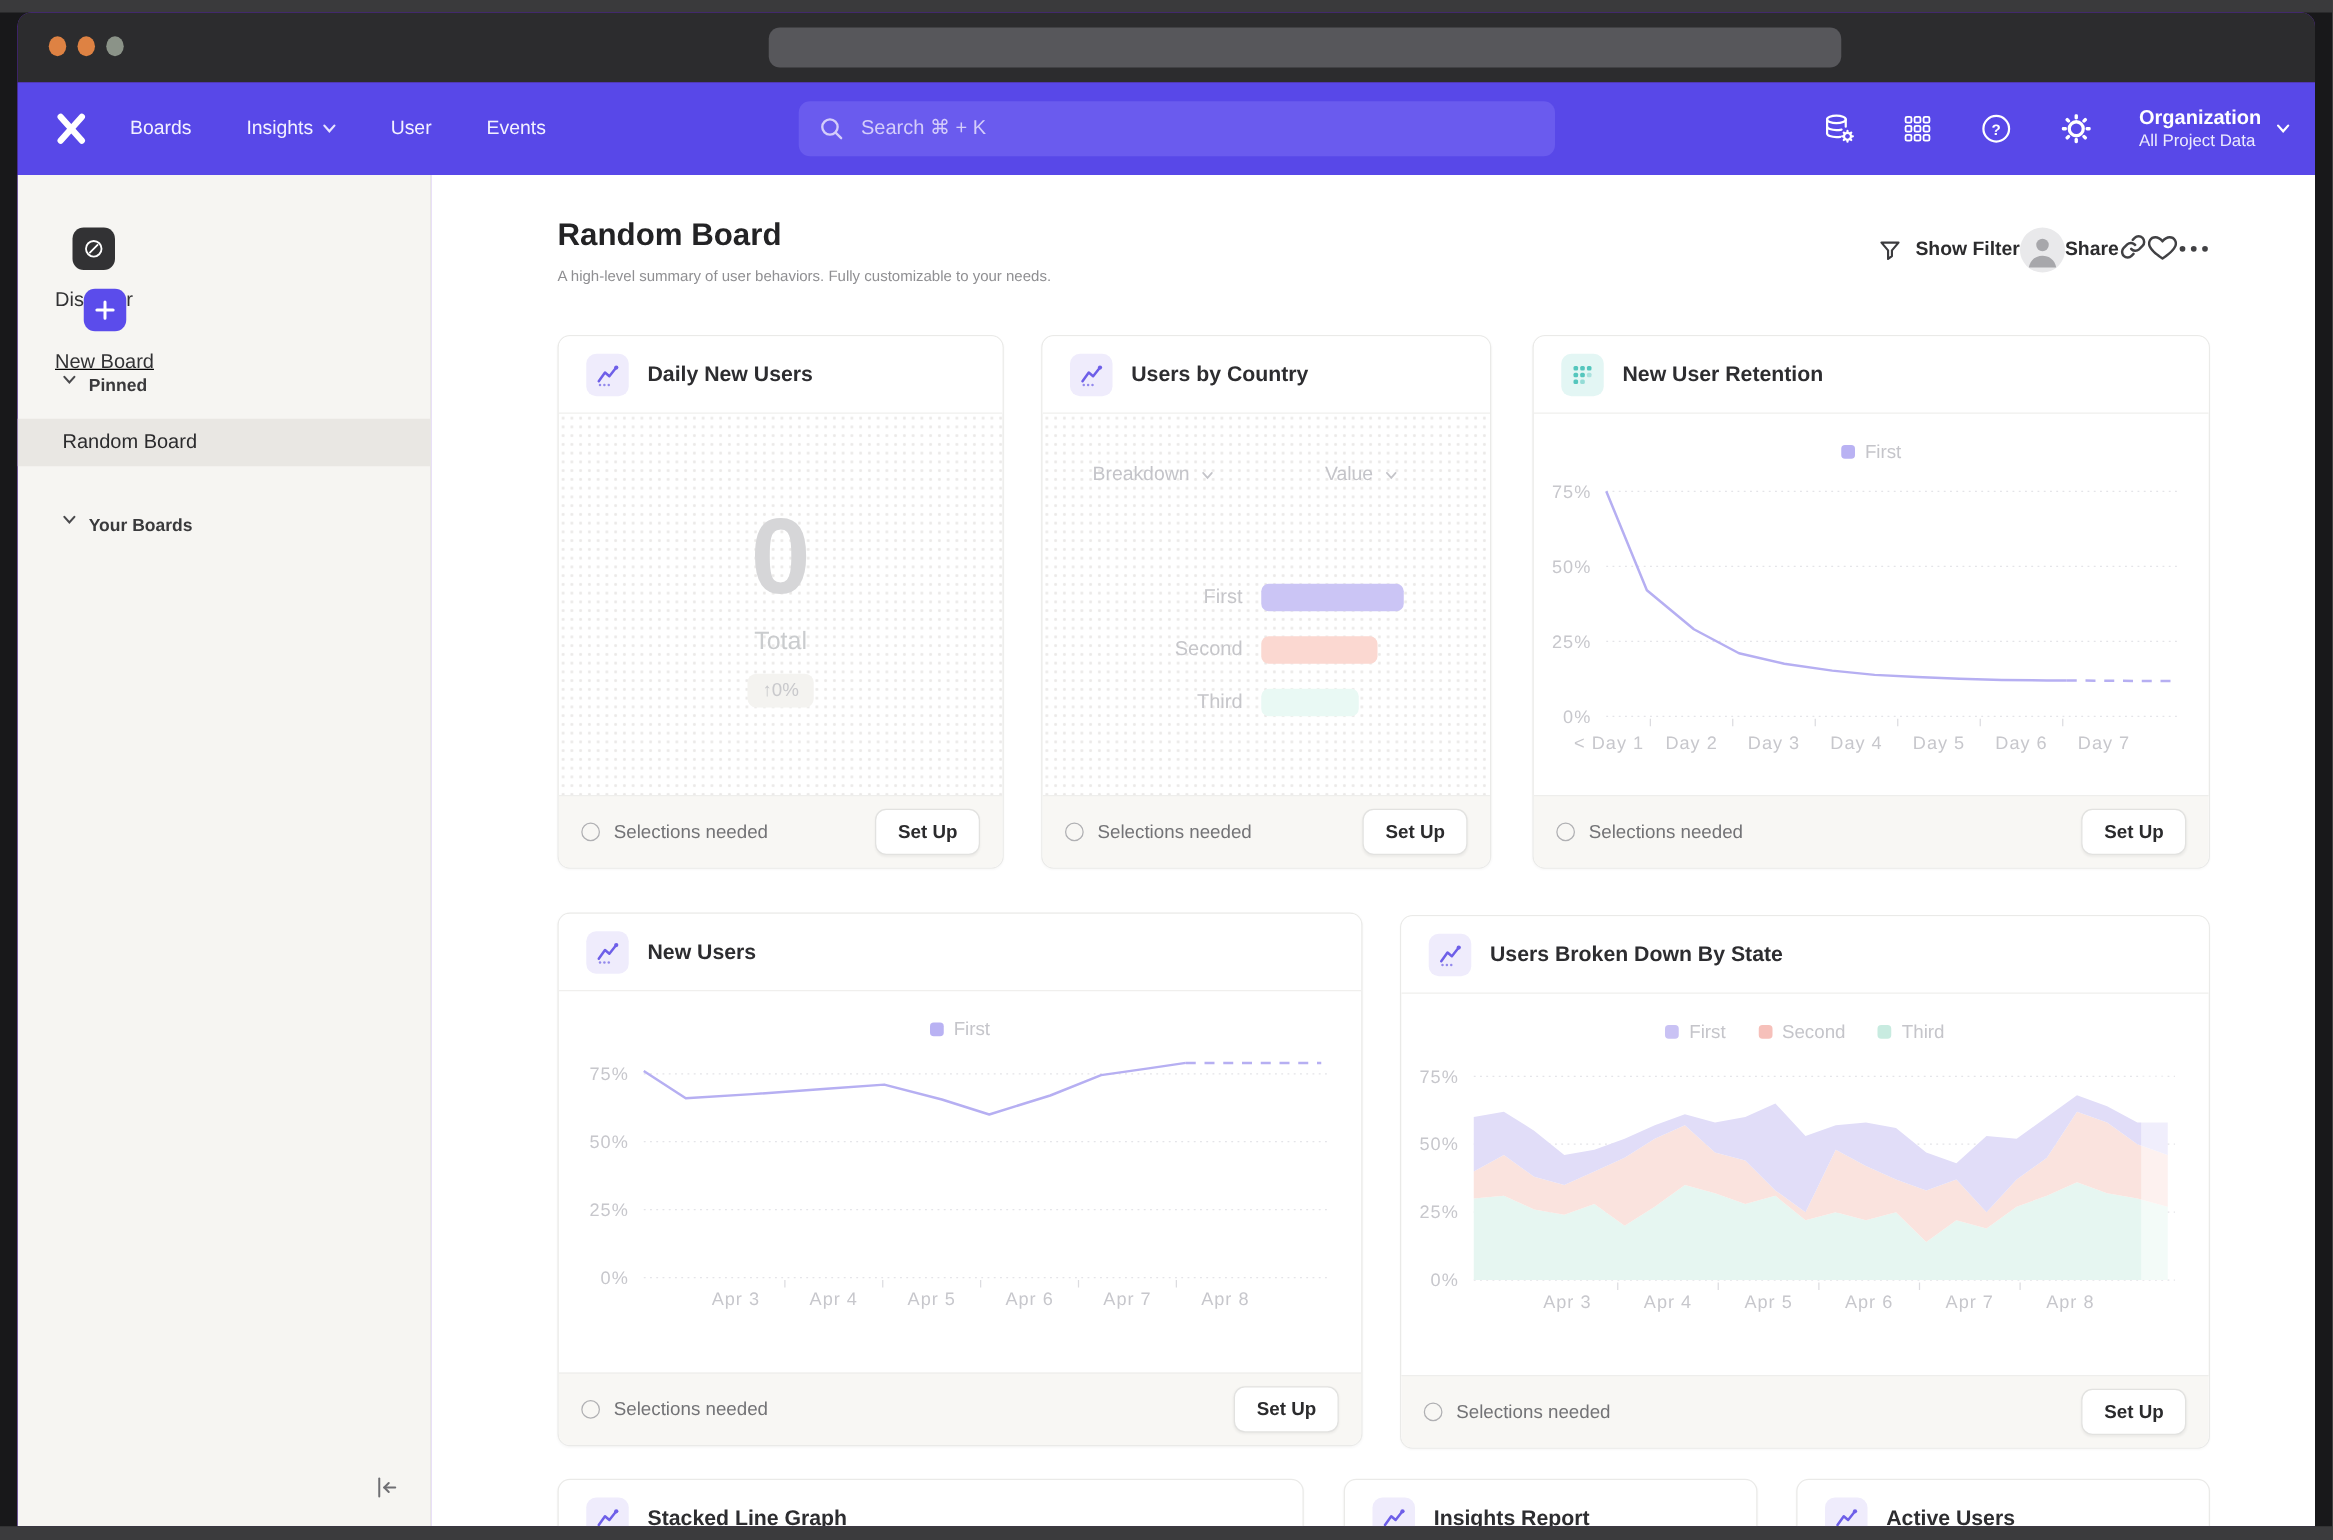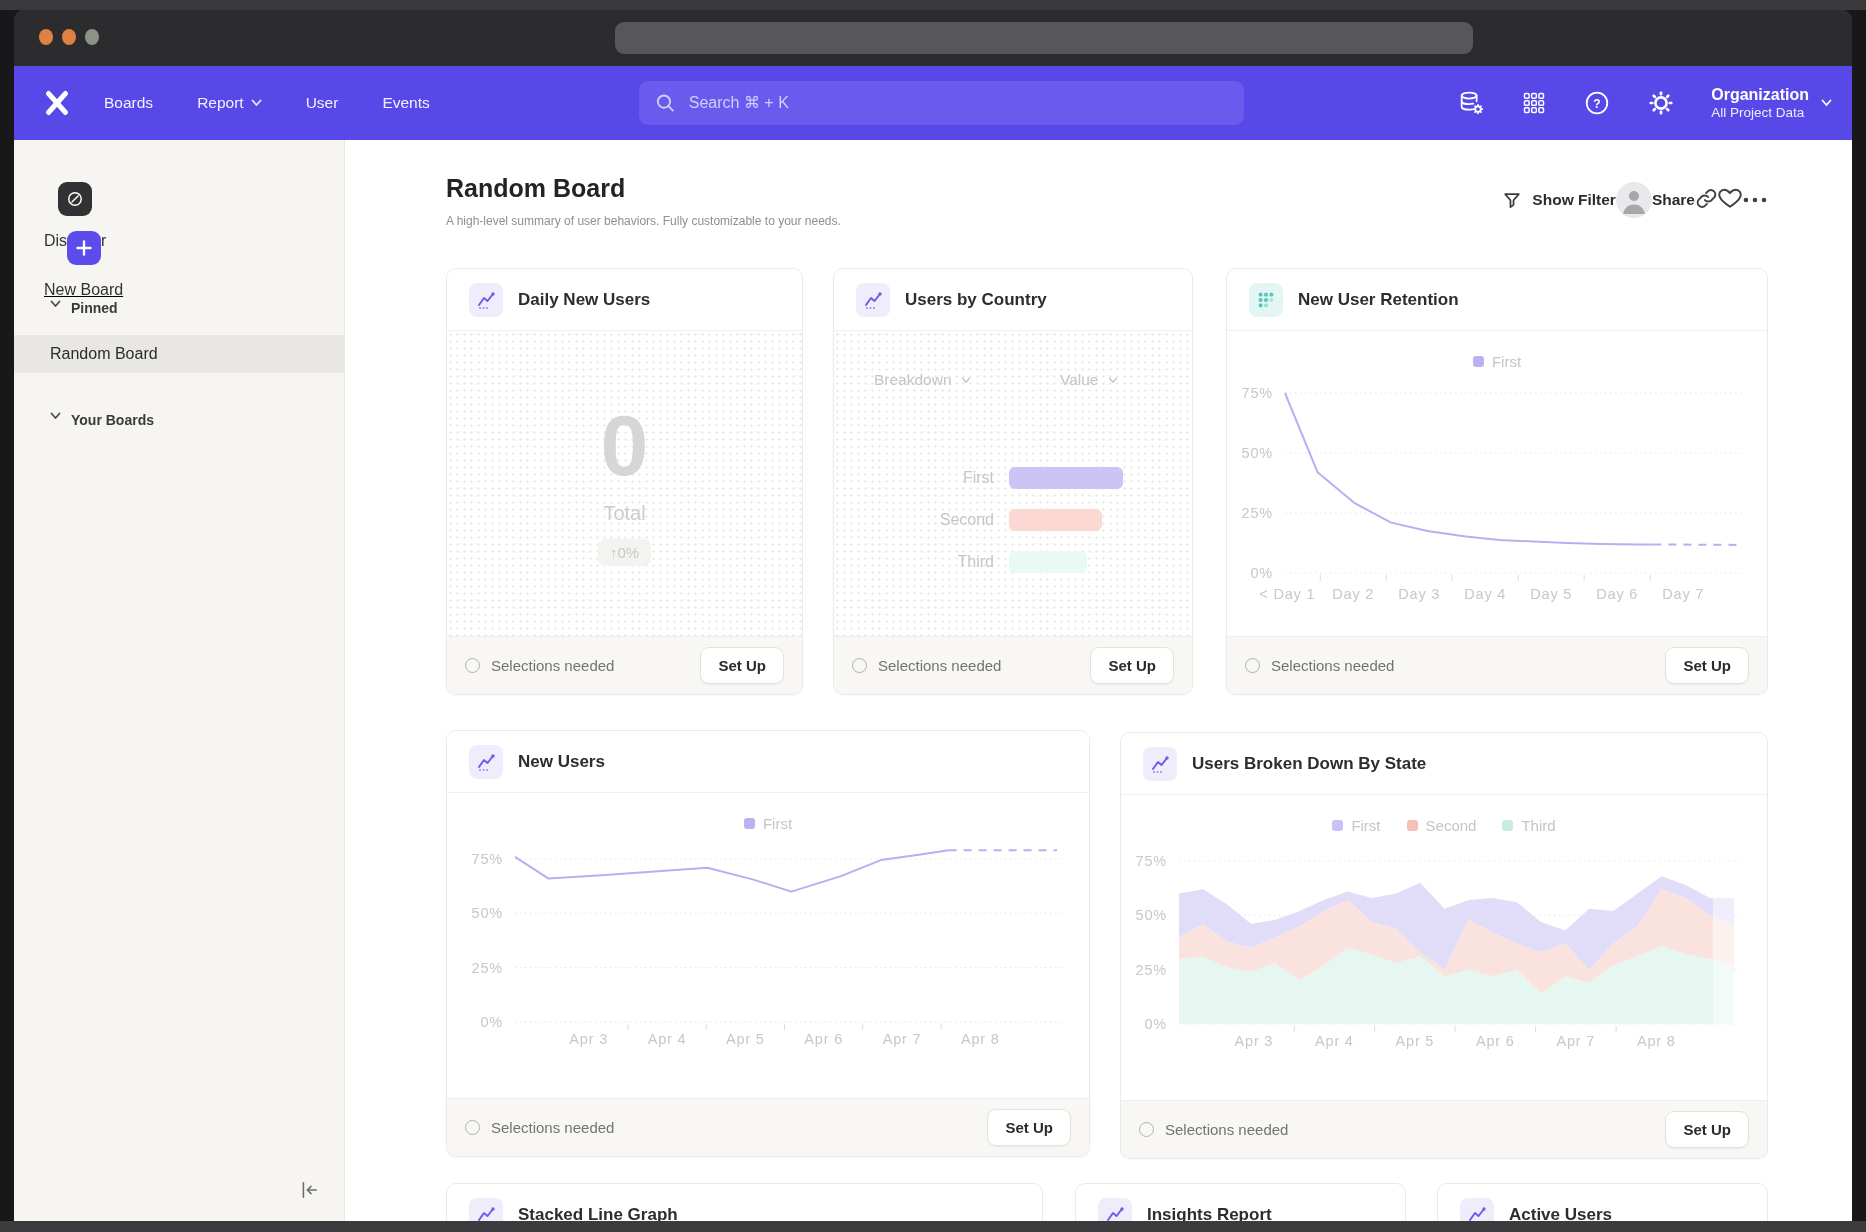--- a/index.html
+++ b/index.html
@@ -103,21 +103,21 @@
       <div class="brand">
         <svg width="30" height="30" viewBox="0 0 30 30">
           <path d="M6.5 5.5 Q15 15 23.5 24.5" stroke="#fff" stroke-width="5" stroke-linecap="round" fill="none"></path>
           <path d="M23.5 5.5 Q15 15 6.5 24.5" stroke="#fff" stroke-width="5" stroke-linecap="round" fill="none"></path>
         </svg>
       </div>
       <div class="nav-item">
           <span>Boards</span>
         </div>
       <div class="nav-item">
-        <span>Report</span>
+        <span>Insights</span>
         <svg width="11" height="8" viewBox="0 0 11 8">
             <path d="M1.5 1.5 5.5 6 9.5 1.5" stroke="#e8e4ff" stroke-width="1.8" fill="none" stroke-linecap="round"></path>
           </svg>
       </div>
       <div class="nav-item">
           <span>User</span>
         </div>
       <div class="nav-item">
           <span>Events</span>
         </div>

